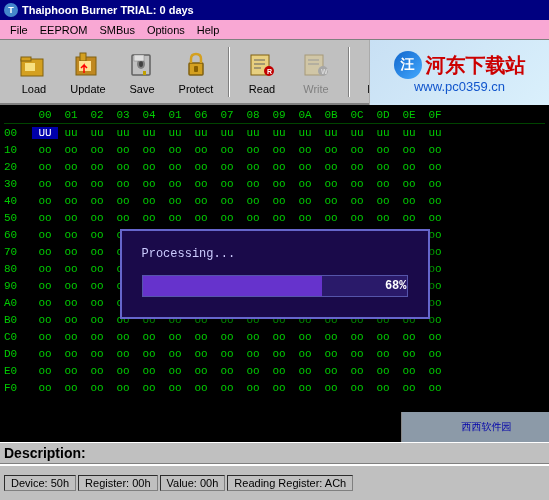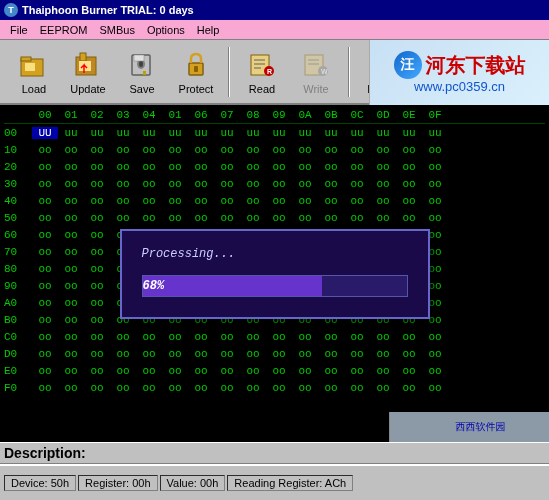--- a/index.html
+++ b/index.html
@@ -159,21 +159,20 @@
     .dialog-overlay {
       position: absolute;
       top: 0;
       left: 0;
       right: 0;
       bottom: 0;
       display: flex;
       align-items: center;
       justify-content: center;
       z-index: 10;
-      font-style: italic;
     }
 
     .dialog {
       background: #1a0a4a;
       border: 2px solid #6666cc;
       border-radius: 0;
       width: 310px;
       padding: 16px 20px 20px;
       box-shadow: 4px 4px 8px rgba(0,0,0,0.5);
     }
@@ -186,21 +185,21 @@
     }
 
     .progress-bar-container {
       background: #2a1a6a;
       border: 1px solid #5555aa;
       height: 22px;
       width: 100%;
       position: relative;
       display: flex;
       align-items: center;
-      justify-content: flex-start;
+      justify-content: flex-end;
     }
 
     .progress-bar-fill {
       position: absolute;
       left: 0;
       top: 0;
       height: 100%;
       background: #6633cc;
     }
 
@@ -378,21 +377,21 @@
       <div style="display:flex; align-items:center; gap:4px;">
         <div style="width:28px; height:28px; background:linear-gradient(135deg,#1166cc,#44aaff); border-radius:50%; display:flex; align-items:center; justify-content:center; color:white; font-size:14px; font-weight:bold;">汪</div>
         <span style="color:#cc0000; font-size:20px; font-weight:bold; font-family:Liberation Serif, serif;">河东下载站</span>
       </div>
       <span style="color:#1155cc; font-size:13px;">www.pc0359.cn</span>
     </div>
   </div>
 
   <div class="main-area" style="flex:1; position:relative;">
 
-    <div style="position:absolute; bottom:0; right:0; width:160px; height:30px; background:rgba(200,220,240,0.7); display:flex; align-items:center; justify-content:center; border-left:1px solid #888;padding-left:22px;">
+    <div style="position:absolute; bottom:0; right:0; width:148px; height:30px; background:rgba(200,220,240,0.7); display:flex; align-items:center; justify-content:center; border-left:1px solid #888;padding-left:22px;">
       <span style="font-size:10px; color:#0000aa; font-family:SimHei,Arial;">西西软件园</span>
     </div>
 
     <div class="hex-grid">
 
       <div class="header-row">
         <span class="header-addr">&nbsp;&nbsp;&nbsp;</span>
         <span class="header-cell">00</span>
         <span class="header-cell">01</span>
         <span class="header-cell">02</span>

